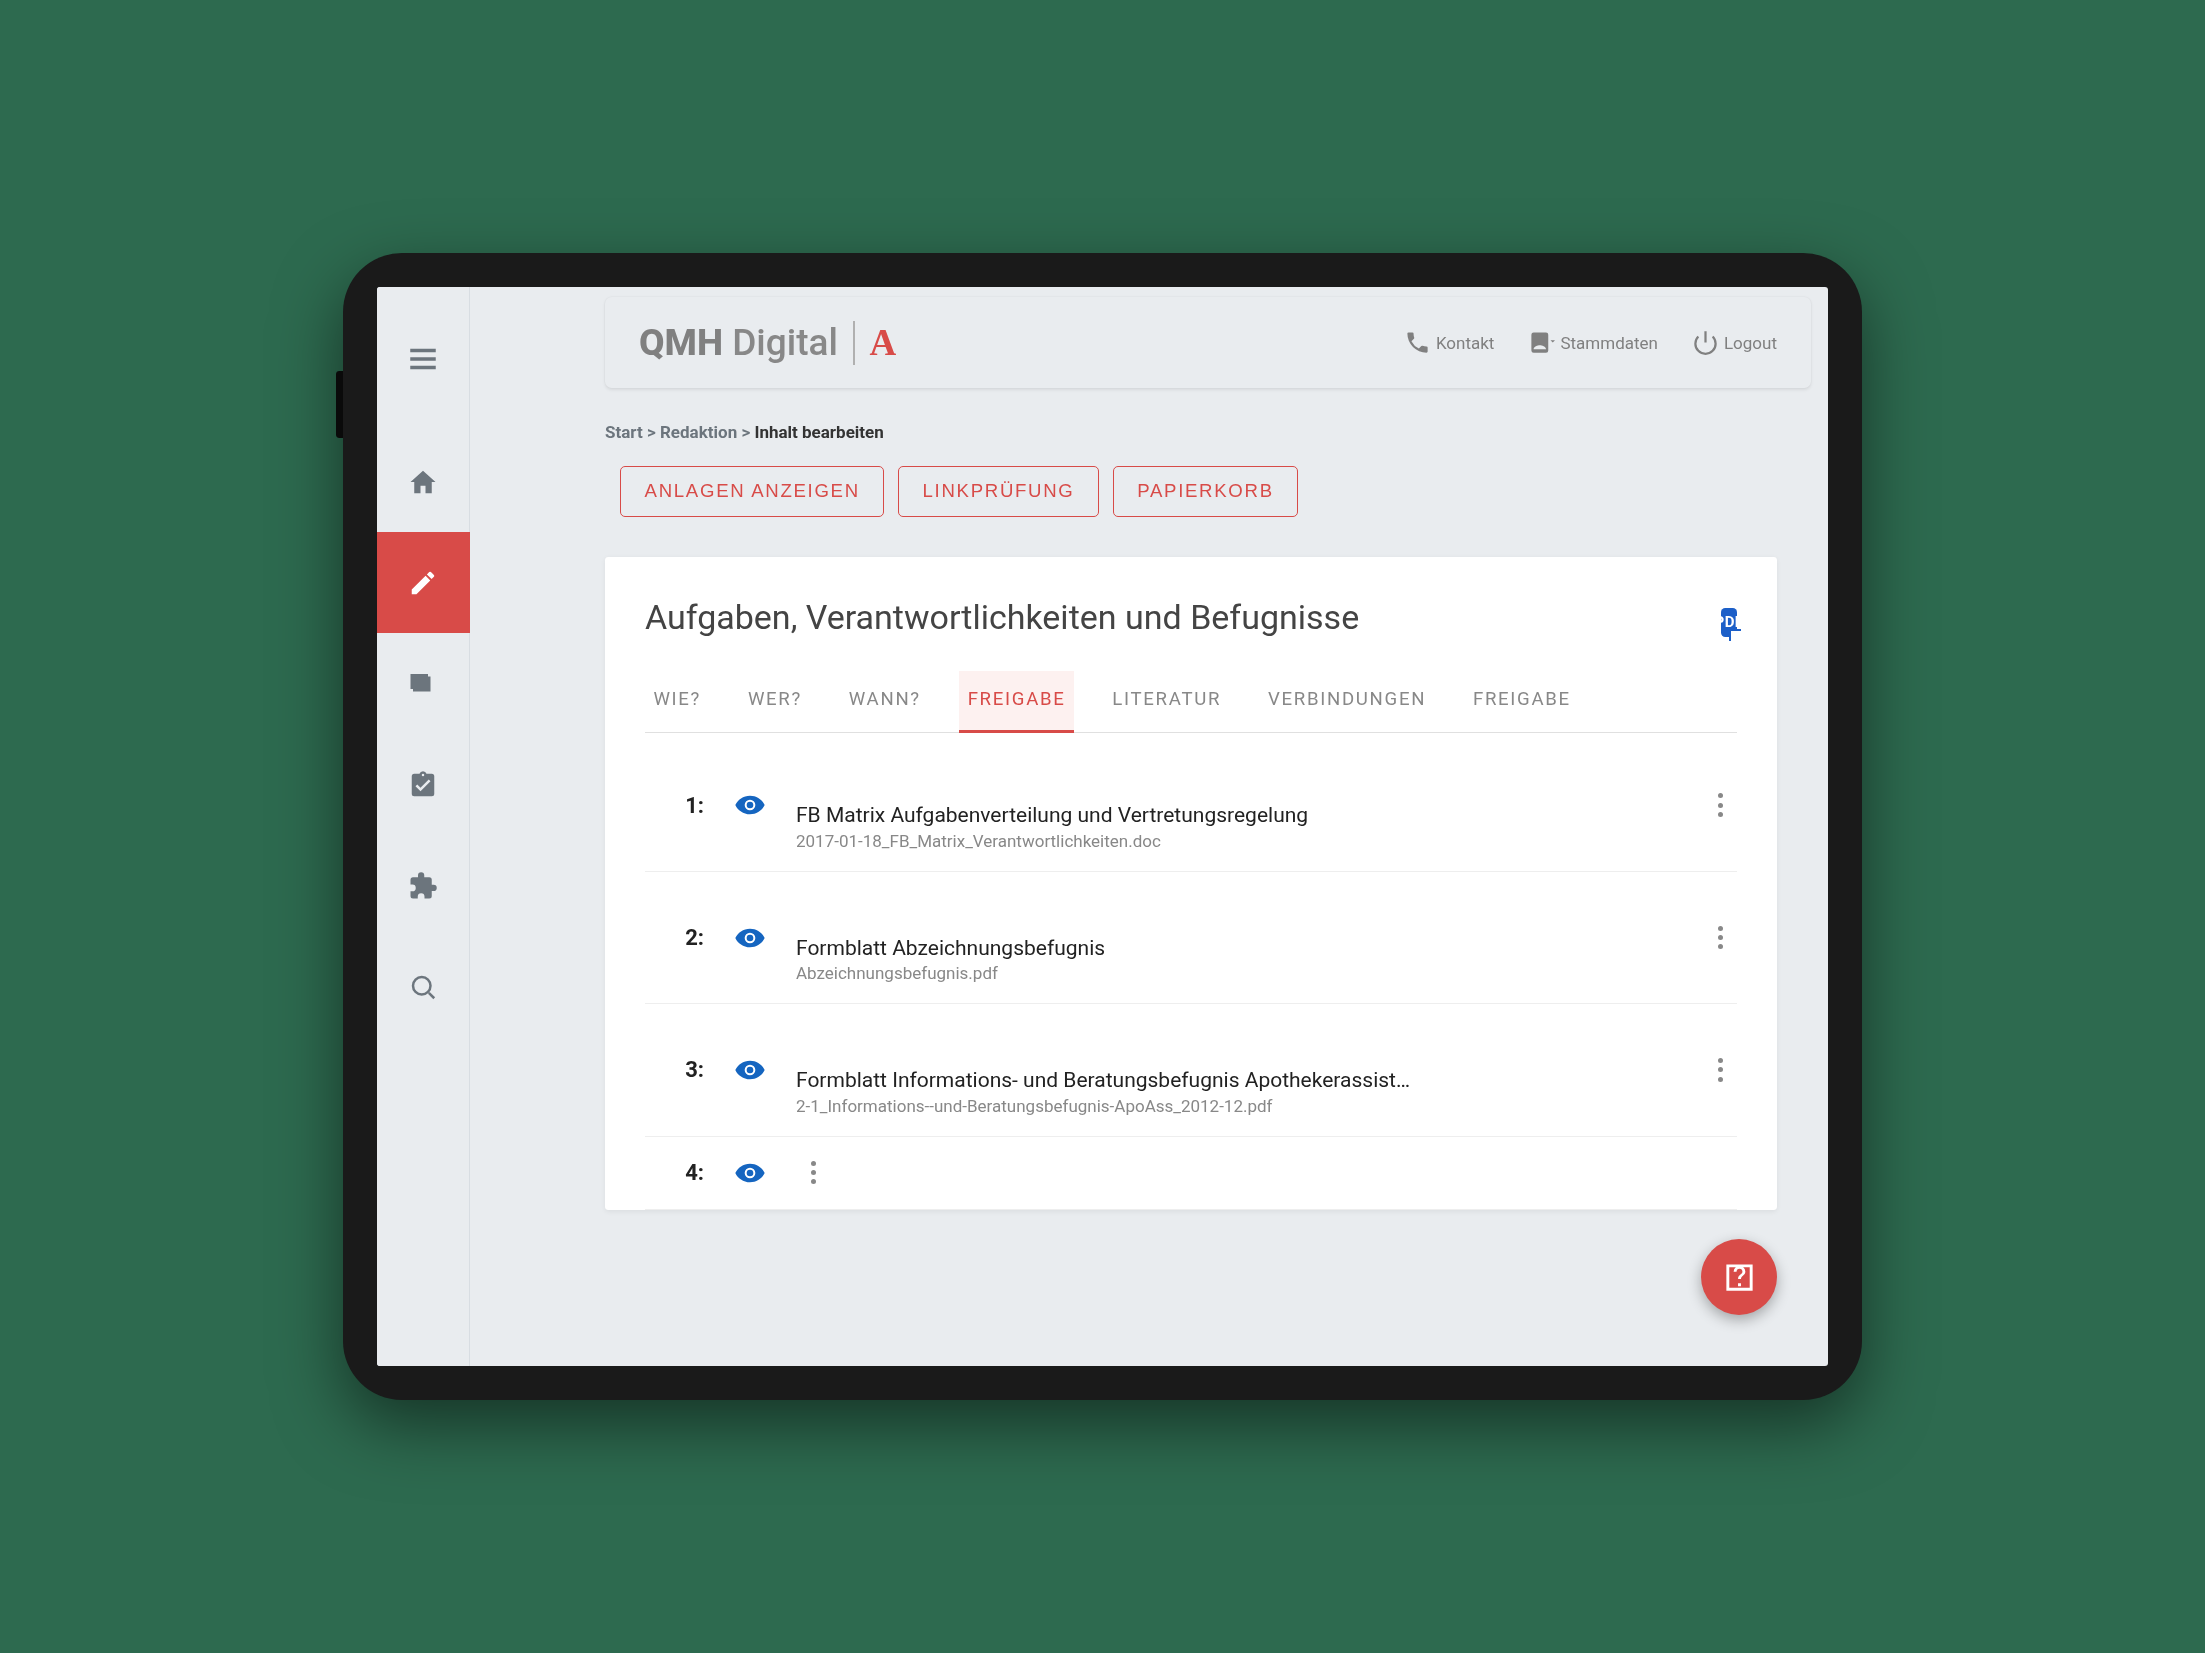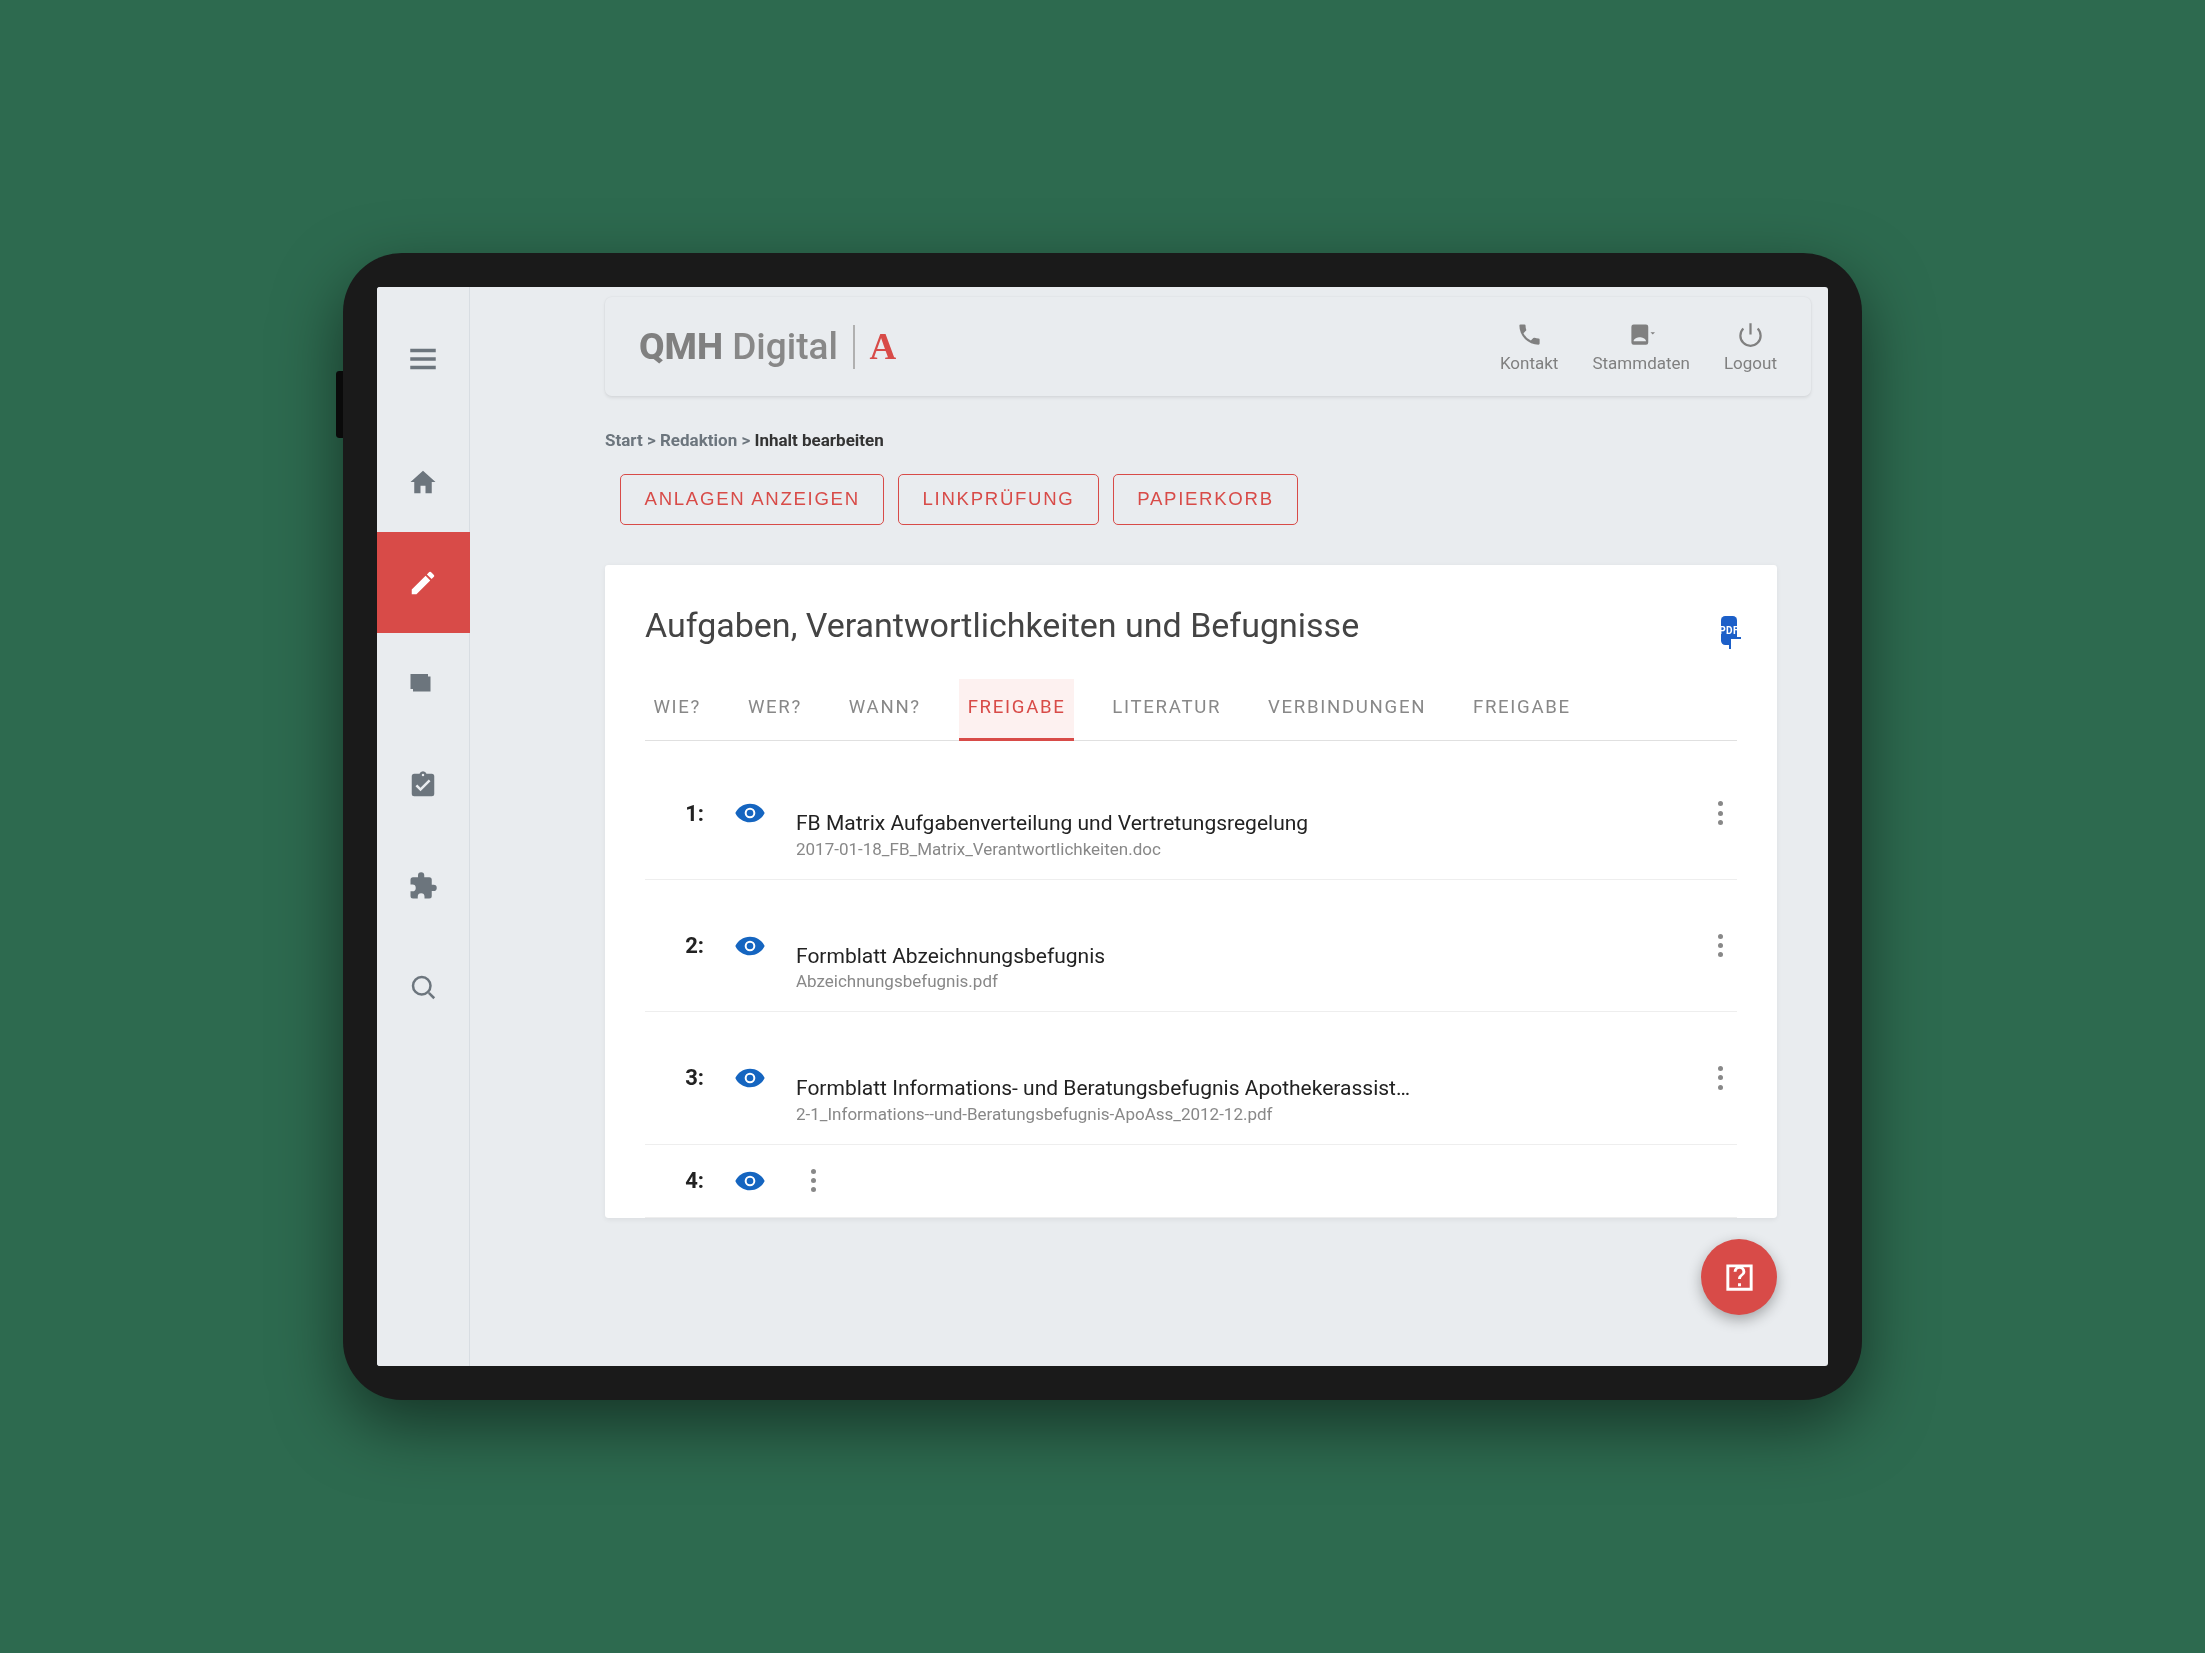--- a/index.html
+++ b/index.html
@@ -108,21 +108,21 @@
     color: #d84b48;
     font-weight: 900;
     font-family: Georgia, serif;
   }
   .header-actions {
     display: flex;
     gap: 34px;
   }
   .header-action {
     display: flex;
-    flex-direction: column;
+    flex-direction: row;
     align-items: center;
     gap: 5px;
     color: #808080;
     font-size: 17px;
     cursor: pointer;
   }
   .header-action svg { width: 27px; height: 27px; }
 
   
   .content {
@@ -170,21 +170,21 @@
     margin-bottom: 34px;
   }
   .card-title {
     font-size: 34px;
     font-weight: 400;
     color: #444;
   }
   .pdf-badge {
     background: #1c5fc8;
     color: #fff;
-    font-size: 10px;
+    font-size: 15px;
     font-weight: 700;
     padding: 11px 5px;
     border-radius: 4.2px;
     position: relative;
     width: 16px; height: 29px;
     display:flex;align-items:center;justify-content:center;
     letter-spacing:0.4px;
   }
   .pdf-badge::after{
     content:""; position:absolute; right:-4.2px; bottom:-4.2px;

